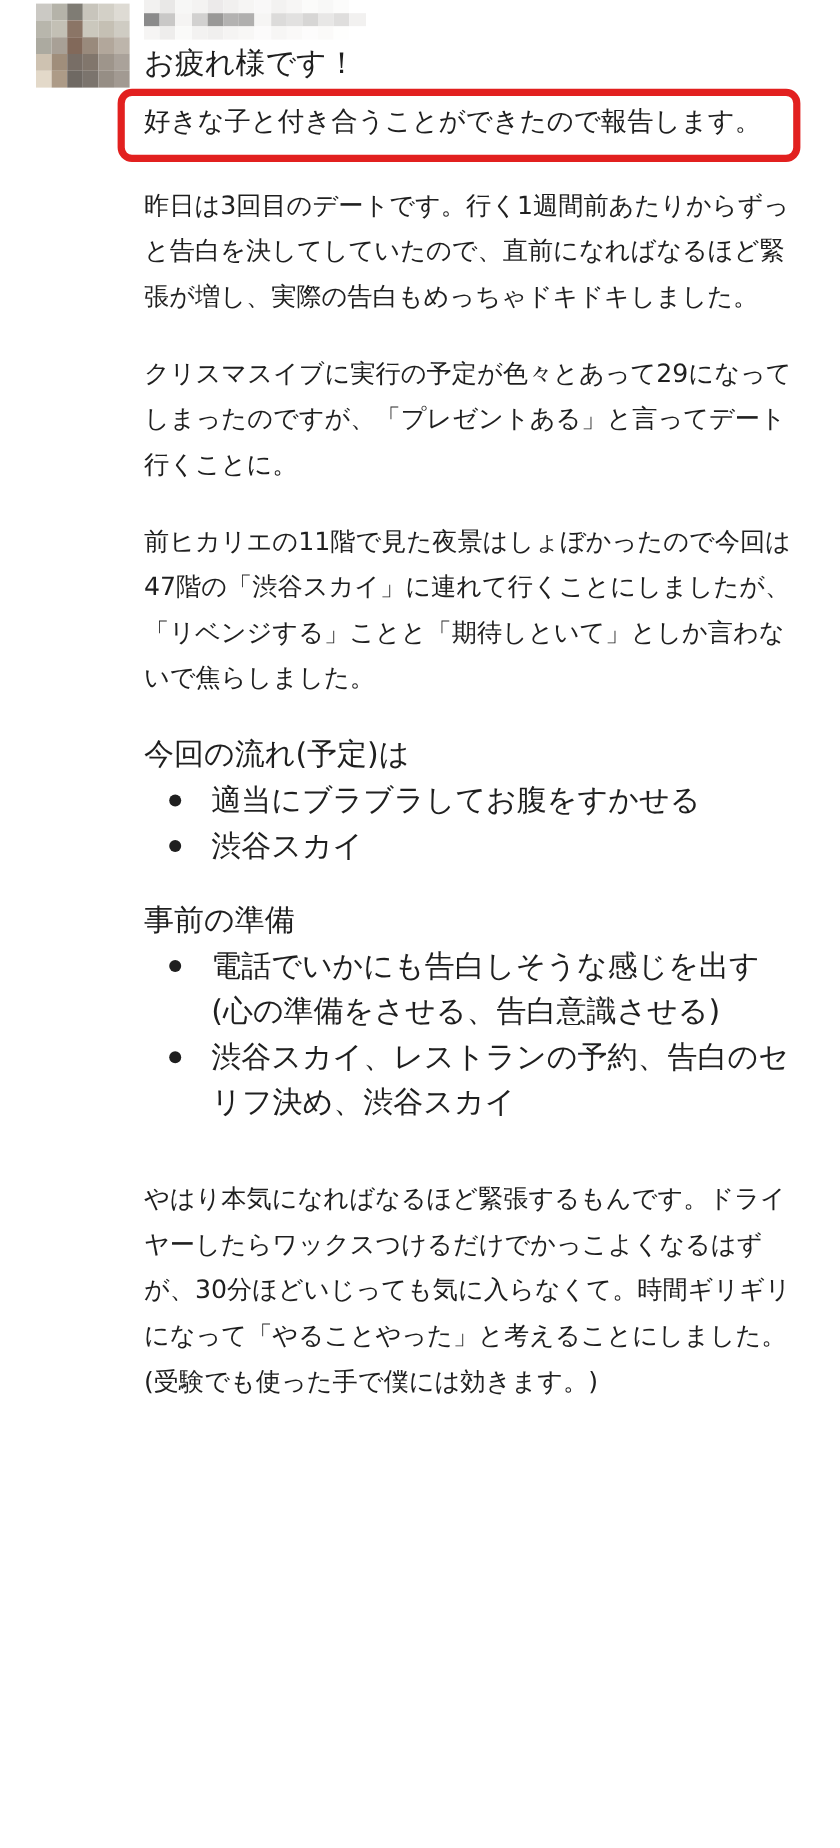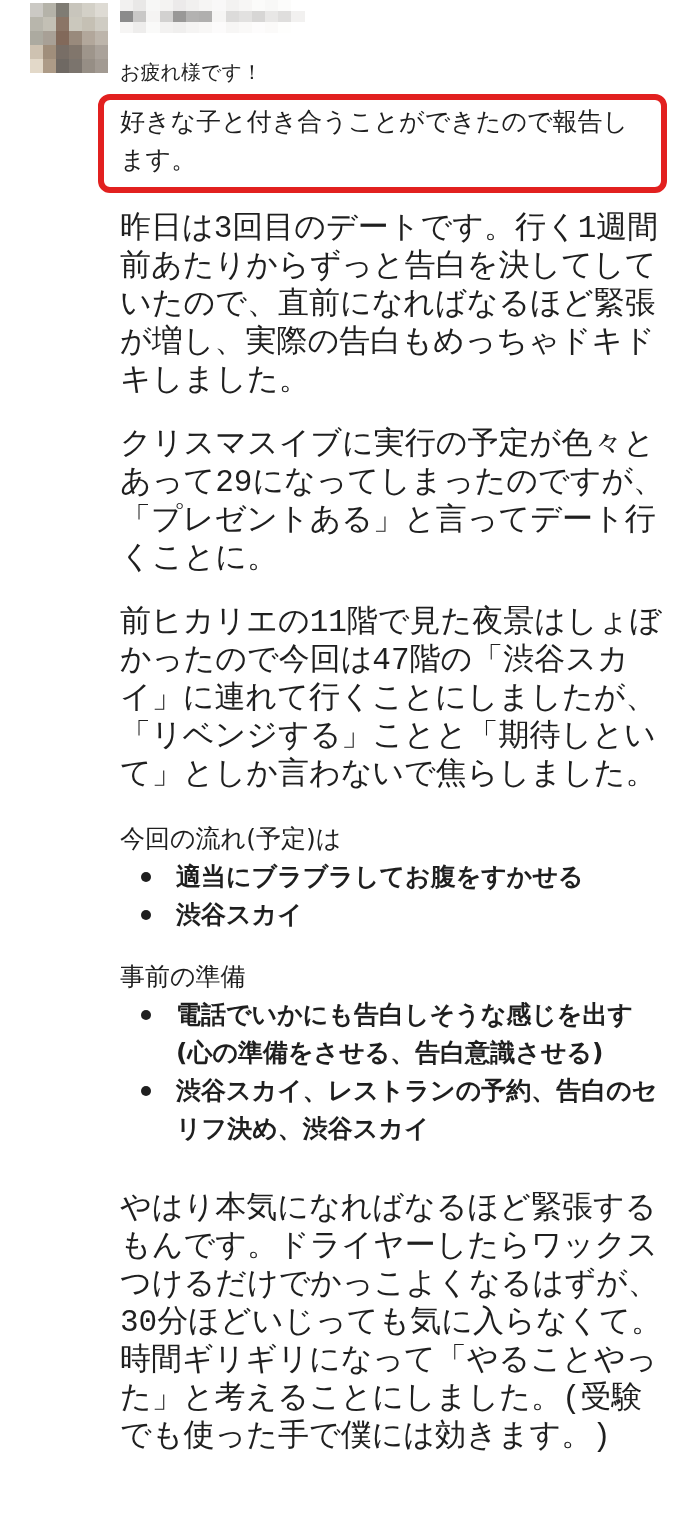--- a/index.html
+++ b/index.html
@@ -42,44 +42,43 @@
   .name-blur {
     display: grid;
     grid-template-columns: repeat(14, 13.2px);
     grid-template-rows: repeat(3, 11px);
     width: 185px;
     height: 33px;
   }
   .name-blur .px { width: 100%; height: 100%; }
 
   .greeting {
-    font-size: 20px;
+    font-size: 25px;
     line-height: 37px;
-    margin-top: 21px;
+    margin-top: 1px;
     white-space: nowrap;
   }
 
   .highlight-box {
     box-sizing: border-box;
     width: 569px;
     margin: 3px 0 17px -22px;
     border: 6px solid #e2201f;
     border-radius: 12px;
     padding: 3px 12px 8px 16px;
   }
   .highlight-text {
-    font-size: 25px;
+    font-size: 22px;
     line-height: 38px;
   }
 
   .para {
-    font-size: 31px;
+    font-size: 21px;
     line-height: 38px;
     margin: 0 0 26px 0;
-    font-family: Liberation Mono, monospace;
   }
 
   .list-section { margin: 0 0 24px 0; }
   .list-title {
     font-size: 25px;
     line-height: 38px;
   }
   ul.bullet-list {
     list-style: none;
     margin: 0;
@@ -92,21 +91,21 @@
     line-height: 38px;
   }
   .bullet-dot {
     flex: 0 0 10px;
     width: 10px;
     height: 10px;
     border-radius: 50%;
     background: #1f1f1f;
     margin: 14px 25px 0 21px;
   }
-  .item-text { flex: 1; font-weight: bold; }
+  .item-text { flex: 1; }
 
   .closing { margin-top: 42px; margin-bottom: 0; }
 </style>
 </head>
 <body>
 
 <div class="avatar">
     <span class="px" style="background: rgb(203, 201, 196);"></span>
     <span class="px" style="background: rgb(181, 179, 169);"></span>
     <span class="px" style="background: rgb(127, 124, 116);"></span>

